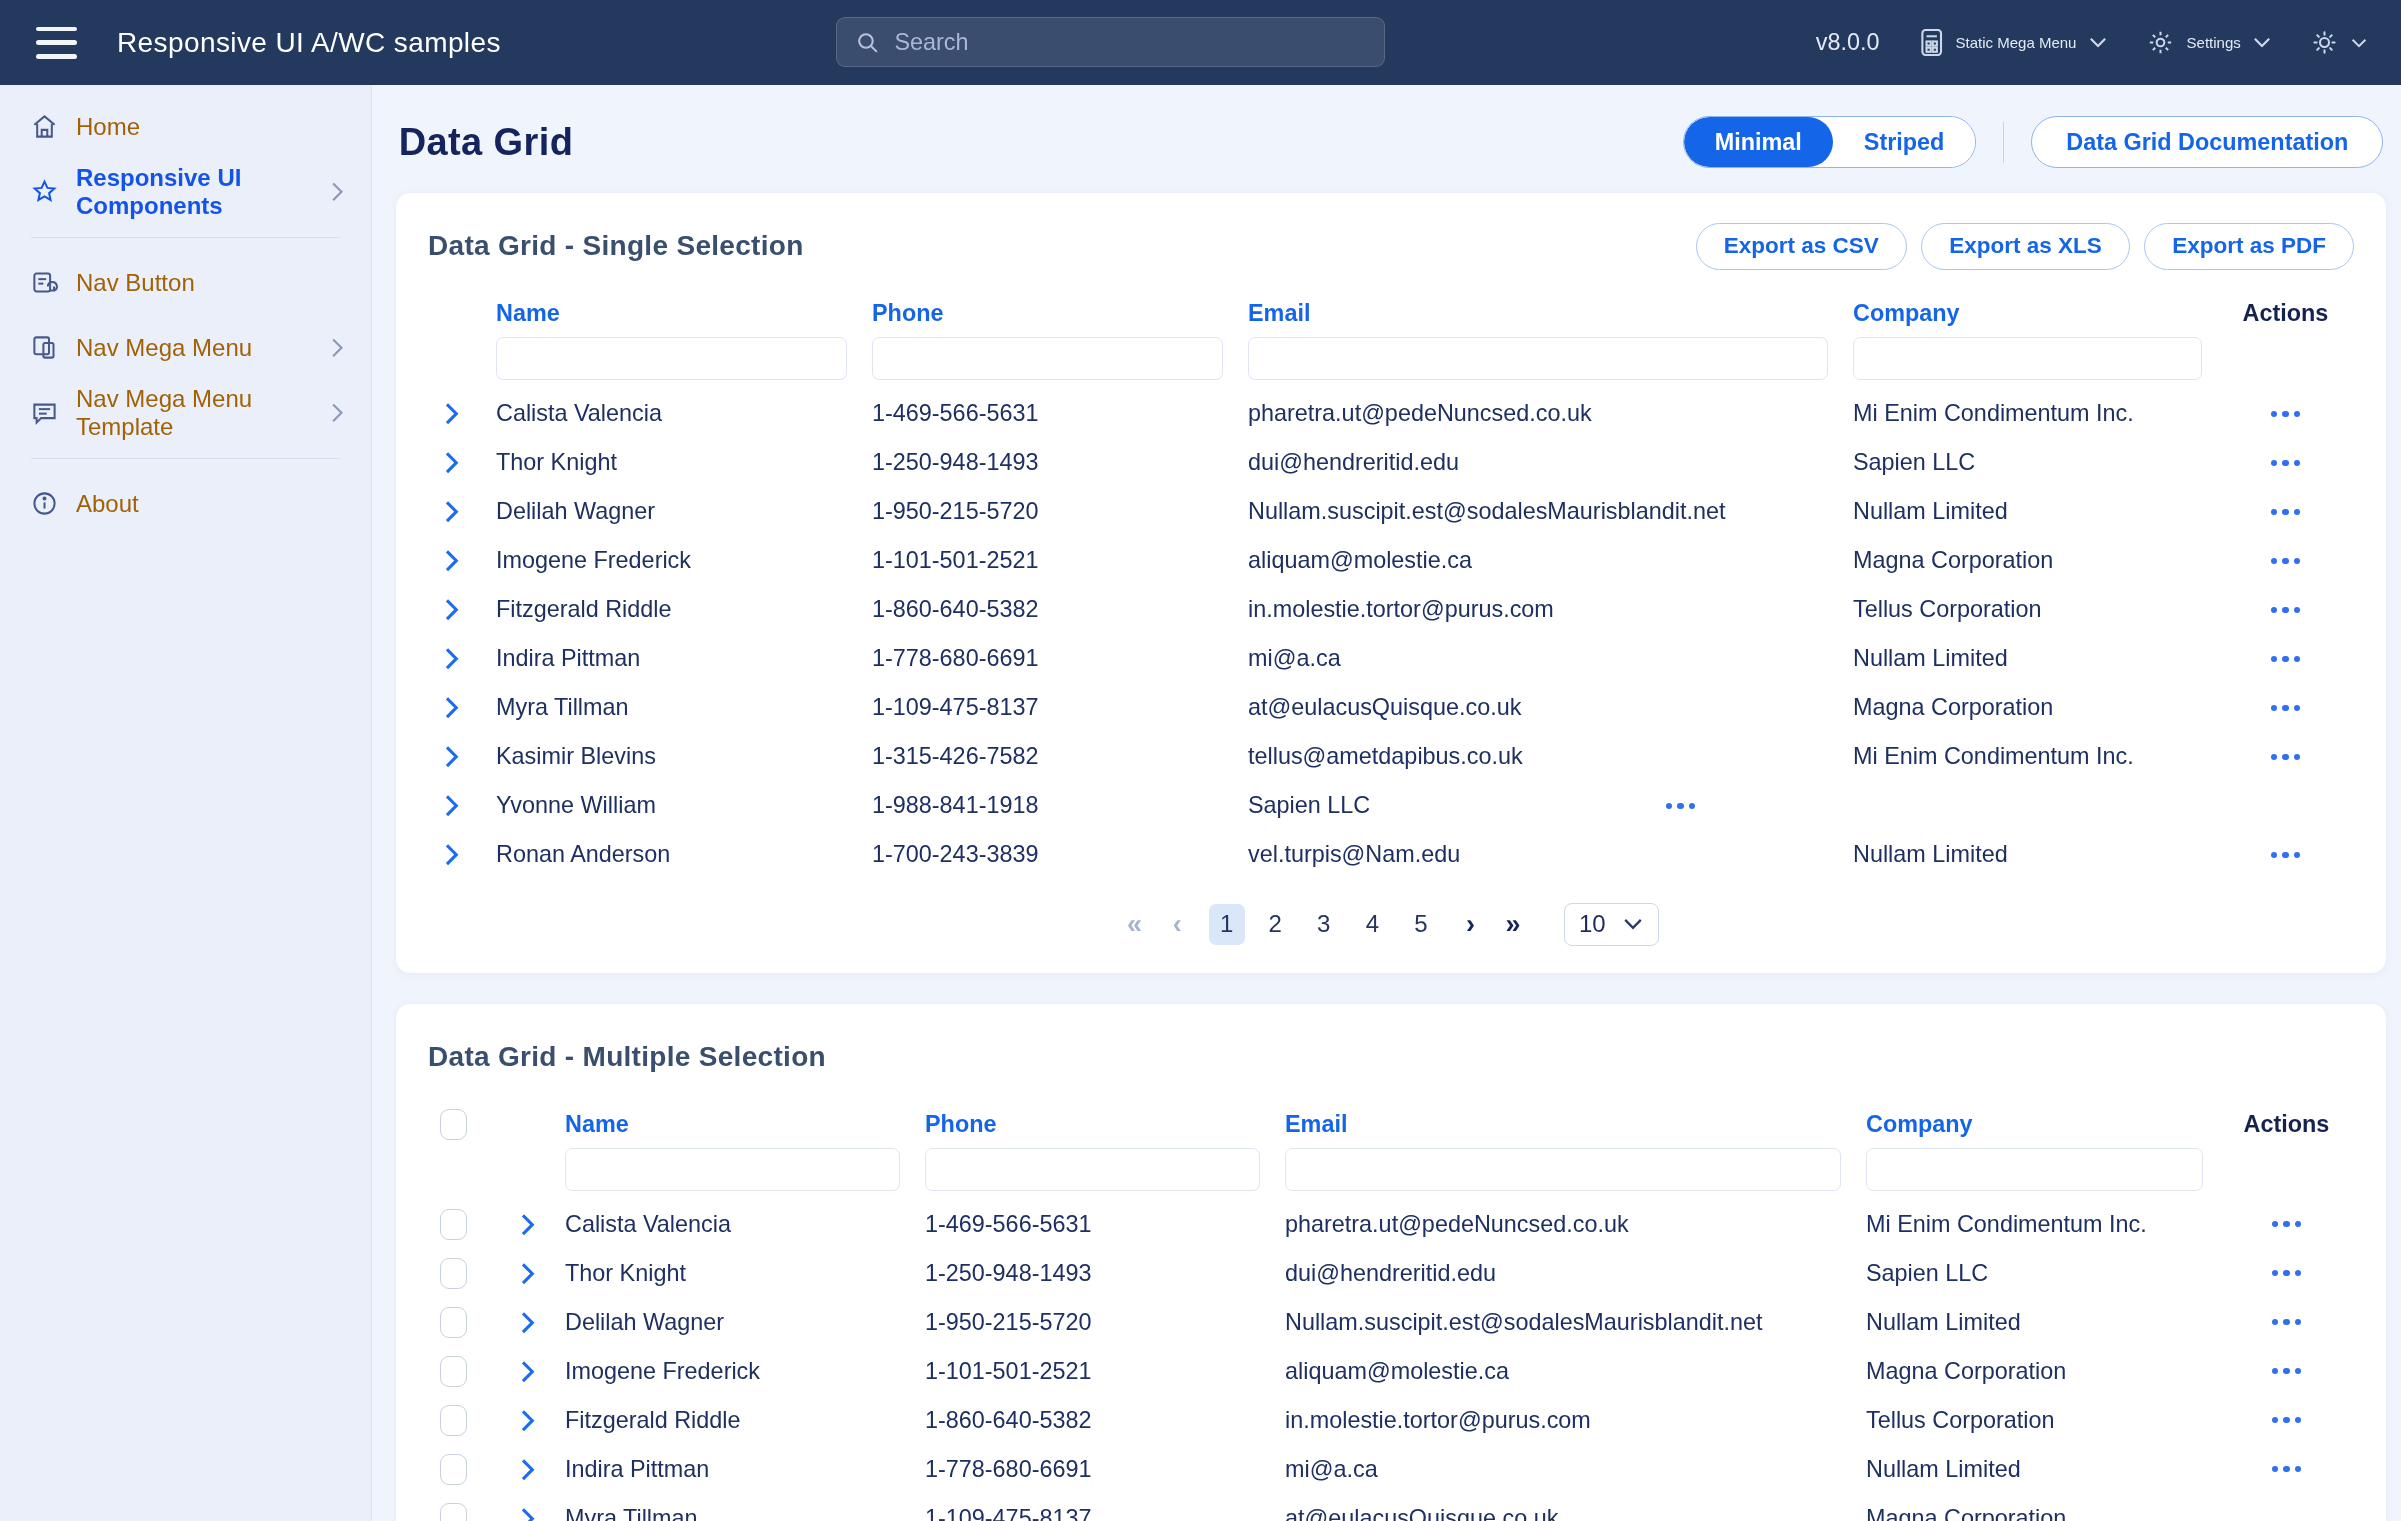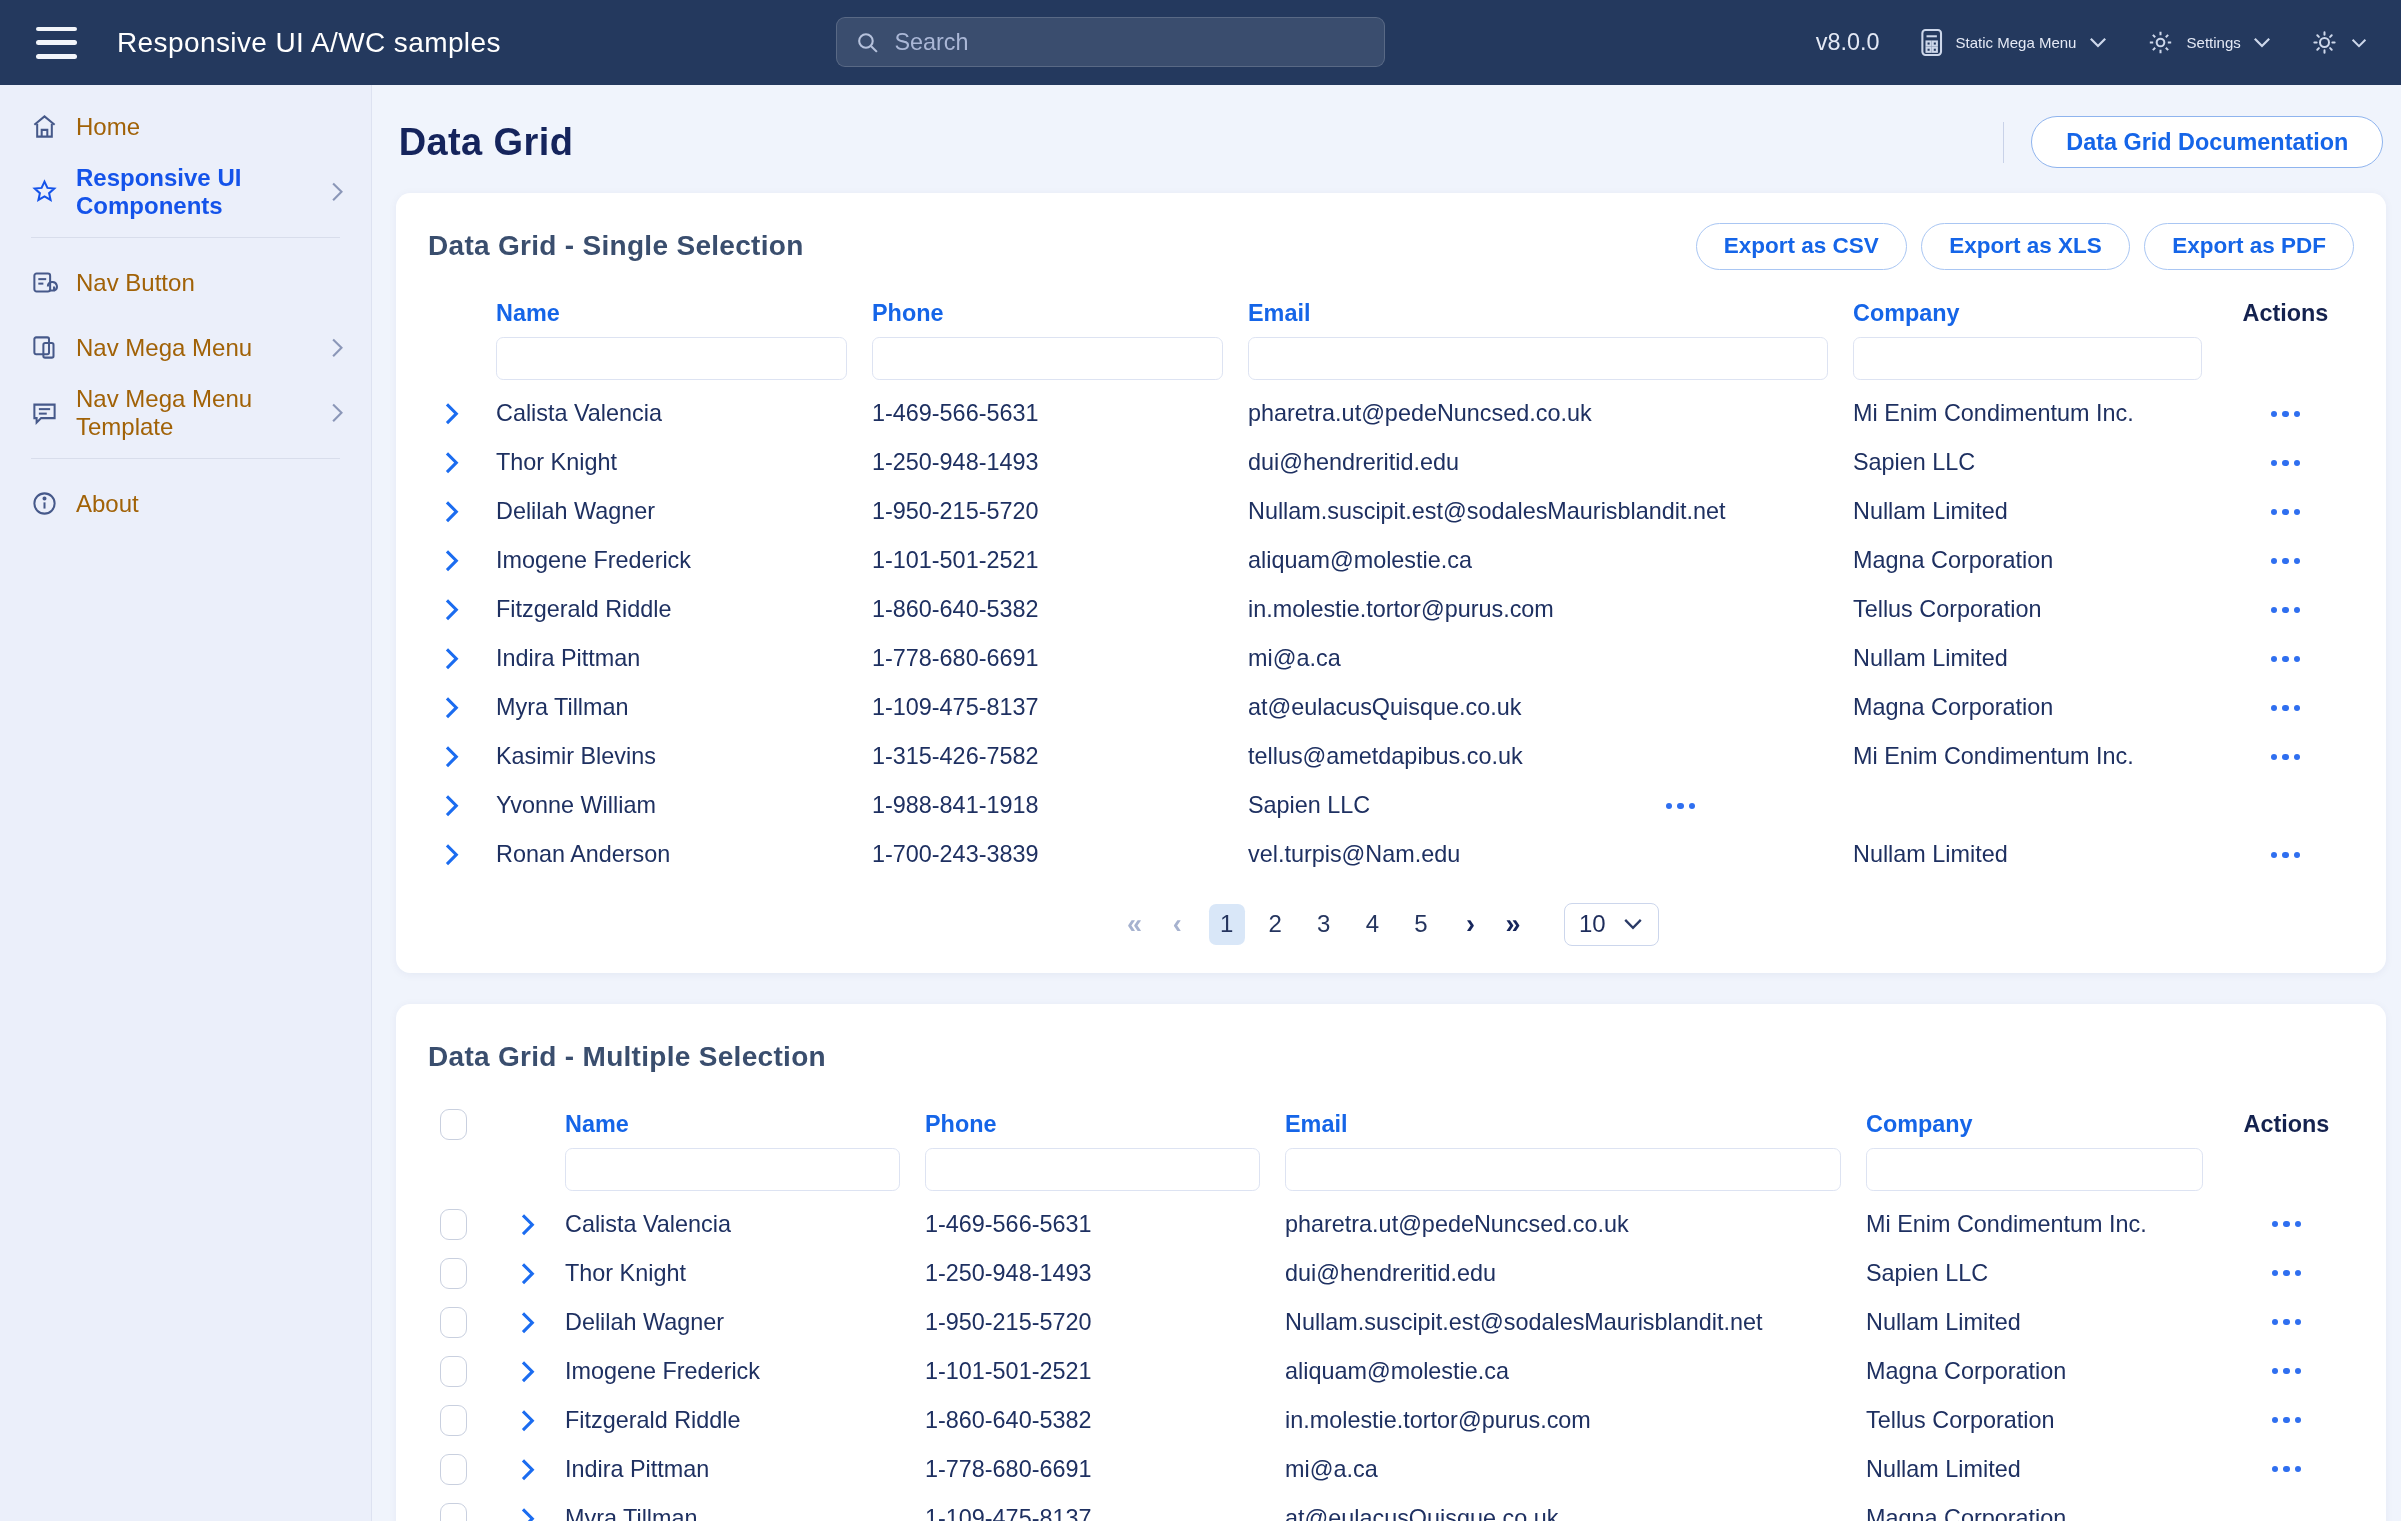--- a/index.html
+++ b/index.html
@@ -210,20 +210,24 @@
     </svg>
     <span class="lbl">About</span>
   </div>
 </aside>
 
 <main class="main">
 
   <div class="page-head">
     <h1 class="page-title">Data Grid</h1>
     <div class="page-head-right">
+      <div class="segmented">
+        <div class="seg-btn active">Minimal</div>
+        <div class="seg-btn">Striped</div>
+      </div>
       <div class="vdiv"></div>
       <div class="pill-btn">Data Grid Documentation</div>
     </div>
   </div>
 
   <section class="card">
     <div class="card-head">
       <h2 class="card-title">Data Grid - Single Selection</h2>
       <div class="exports" id="exports-1">
             <div class="export-btn">Export as CSV</div>

